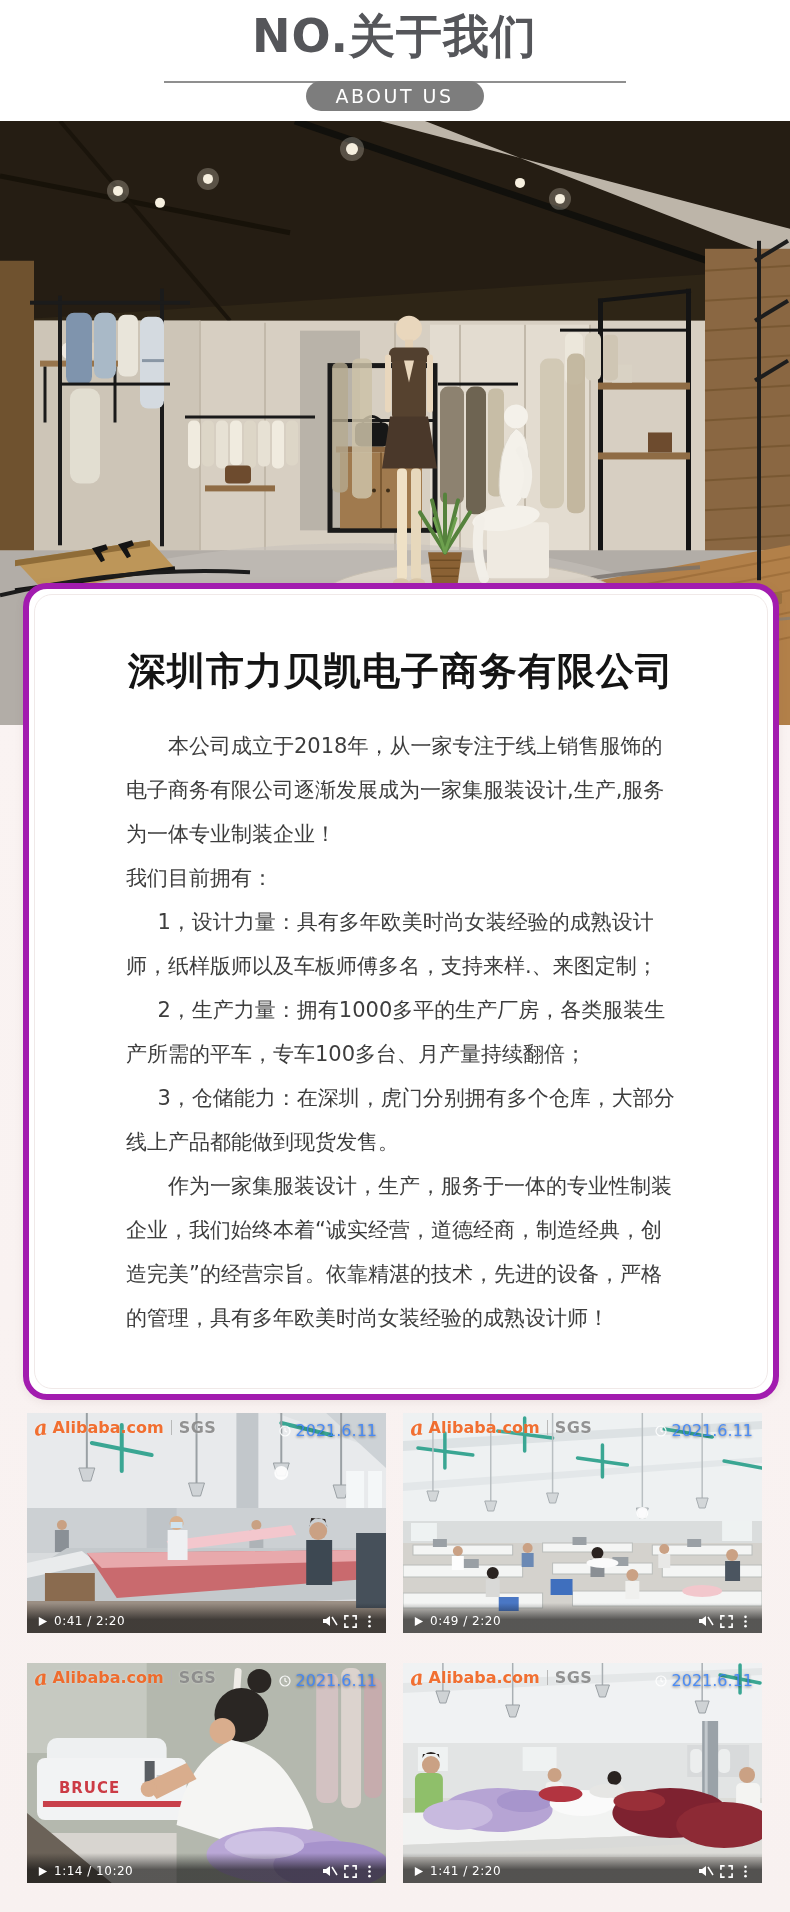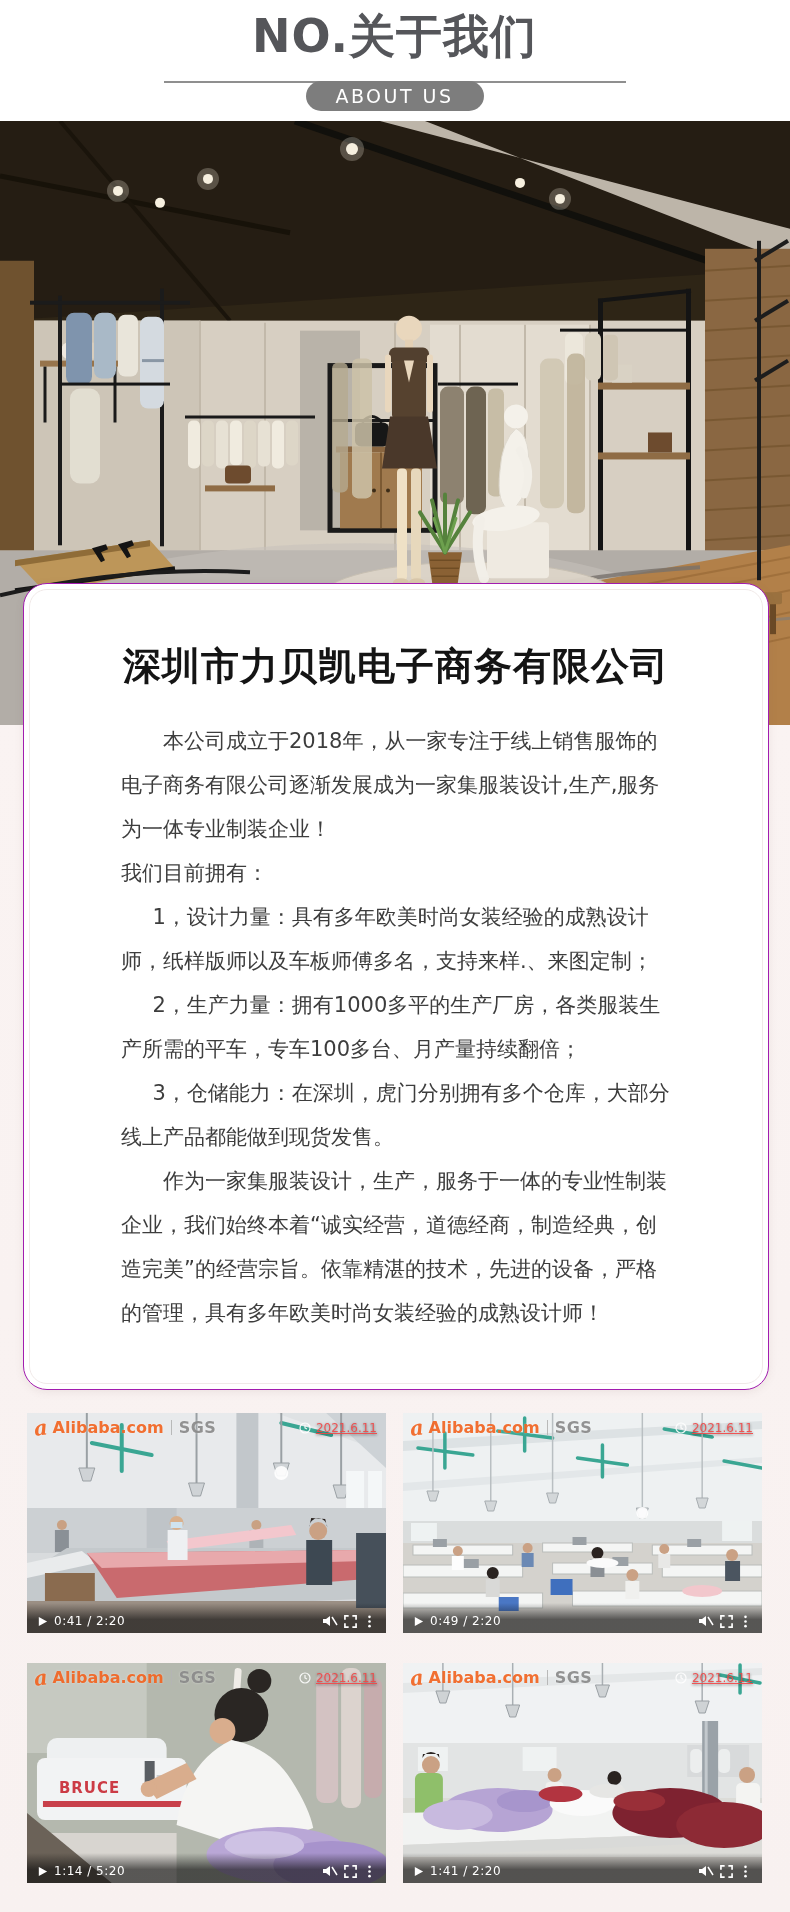--- a/index.html
+++ b/index.html
@@ -19,21 +19,21 @@
   .hdr-badge{position:absolute;top:81px;left:50%;transform:translateX(-50%);
     width:178px;height:30px;background:#7d7d7d;color:#fff;
     font-size:19px;letter-spacing:2.5px;display:flex;align-items:center;justify-content:center;border-radius:15px;}
 
   
   .photo{position:absolute;top:121px;left:0;width:790px;height:604px;overflow:hidden;background:#cfc7ba;}
   .photo svg{display:block;width:790px;height:604px;}
 
   
   .card{position:absolute;top:583px;left:23px;width:744px;height:805px;
-    background:#fff;border:1px solid #a21caf;border-radius:24px;
+    background:#fff;border:6px solid #a21caf;border-radius:24px;
     box-shadow:0 2px 8px rgba(120,90,90,.10);overflow:hidden;}
   .card::before{content:"";position:absolute;inset:5px;border:1px solid #f0e9e8;border-radius:18px;pointer-events:none;}
   .card h2{margin:57px 0 0 0;text-align:center;font-size:38px;line-height:50px;color:#141414;
     font-weight:bold;letter-spacing:1px;}
   .card .body{margin-top:28px;padding:0 97px;font-size:21px;line-height:44px;color:#3d3d3d;}
   .card .body p{margin:0;}
   .ind2{text-indent:2em;}
   .ind15{text-indent:1.5em;}
 
   
@@ -44,21 +44,21 @@
 
   .wm{position:absolute;top:5px;left:7px;display:flex;align-items:center;gap:5px;
     opacity:.92;text-shadow:0 0 2px rgba(255,255,255,.5);}
   .ali-mark{font-style:italic;font-weight:bold;color:#f26522;font-size:21px;line-height:18px;
     transform:rotate(-6deg);font-family:"DejaVu Serif","Liberation Serif",serif;}
   .ali-txt{color:#f26522;font-weight:bold;font-size:16px;}
   .wm-div{width:1px;height:15px;background:#b5b5b5;margin:0 2px;}
   .sgs-txt{color:#8b8b8b;font-weight:bold;font-size:16px;letter-spacing:.5px;}
 
   .vdate{position:absolute;top:8px;right:9px;display:flex;align-items:center;gap:5px;
-    color:#ef4444;font-size:12px;text-shadow:0 1px 3px rgba(0,0,0,.55);opacity:.9;text-decoration:underline;}
+    color:#3b82f6;font-size:16px;text-shadow:0 1px 3px rgba(0,0,0,.55);opacity:.9;}
 
   .vbar{position:absolute;left:0;bottom:0;width:100%;height:30px;box-sizing:border-box;
     background:linear-gradient(180deg,rgba(0,0,0,0) 0%,rgba(10,10,10,.62) 55%);
     display:flex;align-items:center;padding:6px 10px 0 10px;gap:6px;color:#fff;font-size:12px;}
   .vbar .sp{flex:1;}
   .vbar .btn{display:flex;align-items:center;justify-content:center;}
   .vtime{letter-spacing:.5px;white-space:nowrap;}
 </style>
 </head>
 <body>
@@ -513,21 +513,21 @@
           <path d="M6,3 V6 L8,7" fill="none" stroke="#fff" stroke-width="1.2"></path>
         </svg>
         <span>2021.6.11</span>
       </div>
       <div class="vbar">
         <span class="btn">
           <svg width="11" height="11" viewBox="0 0 12 12">
               <path d="M2,1 L11,6 L2,11 Z" fill="#fff"></path>
             </svg>
         </span>
-        <span class="vtime">1:14 / 5:20</span>
+        <span class="vtime">1:14 / 10:20</span>
         <span class="sp"></span>
         <span class="btn">
           <svg width="16" height="12" viewBox="0 0 16 12">
             <path d="M1,4 h3 l4,-3 v10 l-4,-3 h-3 z" fill="#fff"></path>
             <line x1="10" y1="2" x2="15" y2="10" stroke="#fff" stroke-width="1.5"></line>
           </svg>
         </span>
         <span class="btn">
           <svg width="13" height="13" viewBox="0 0 14 14">
             <path d="M1,5 V1 H5 M9,1 H13 V5 M13,9 V13 H9 M5,13 H1 V9" fill="none" stroke="#fff" stroke-width="1.8"></path>

